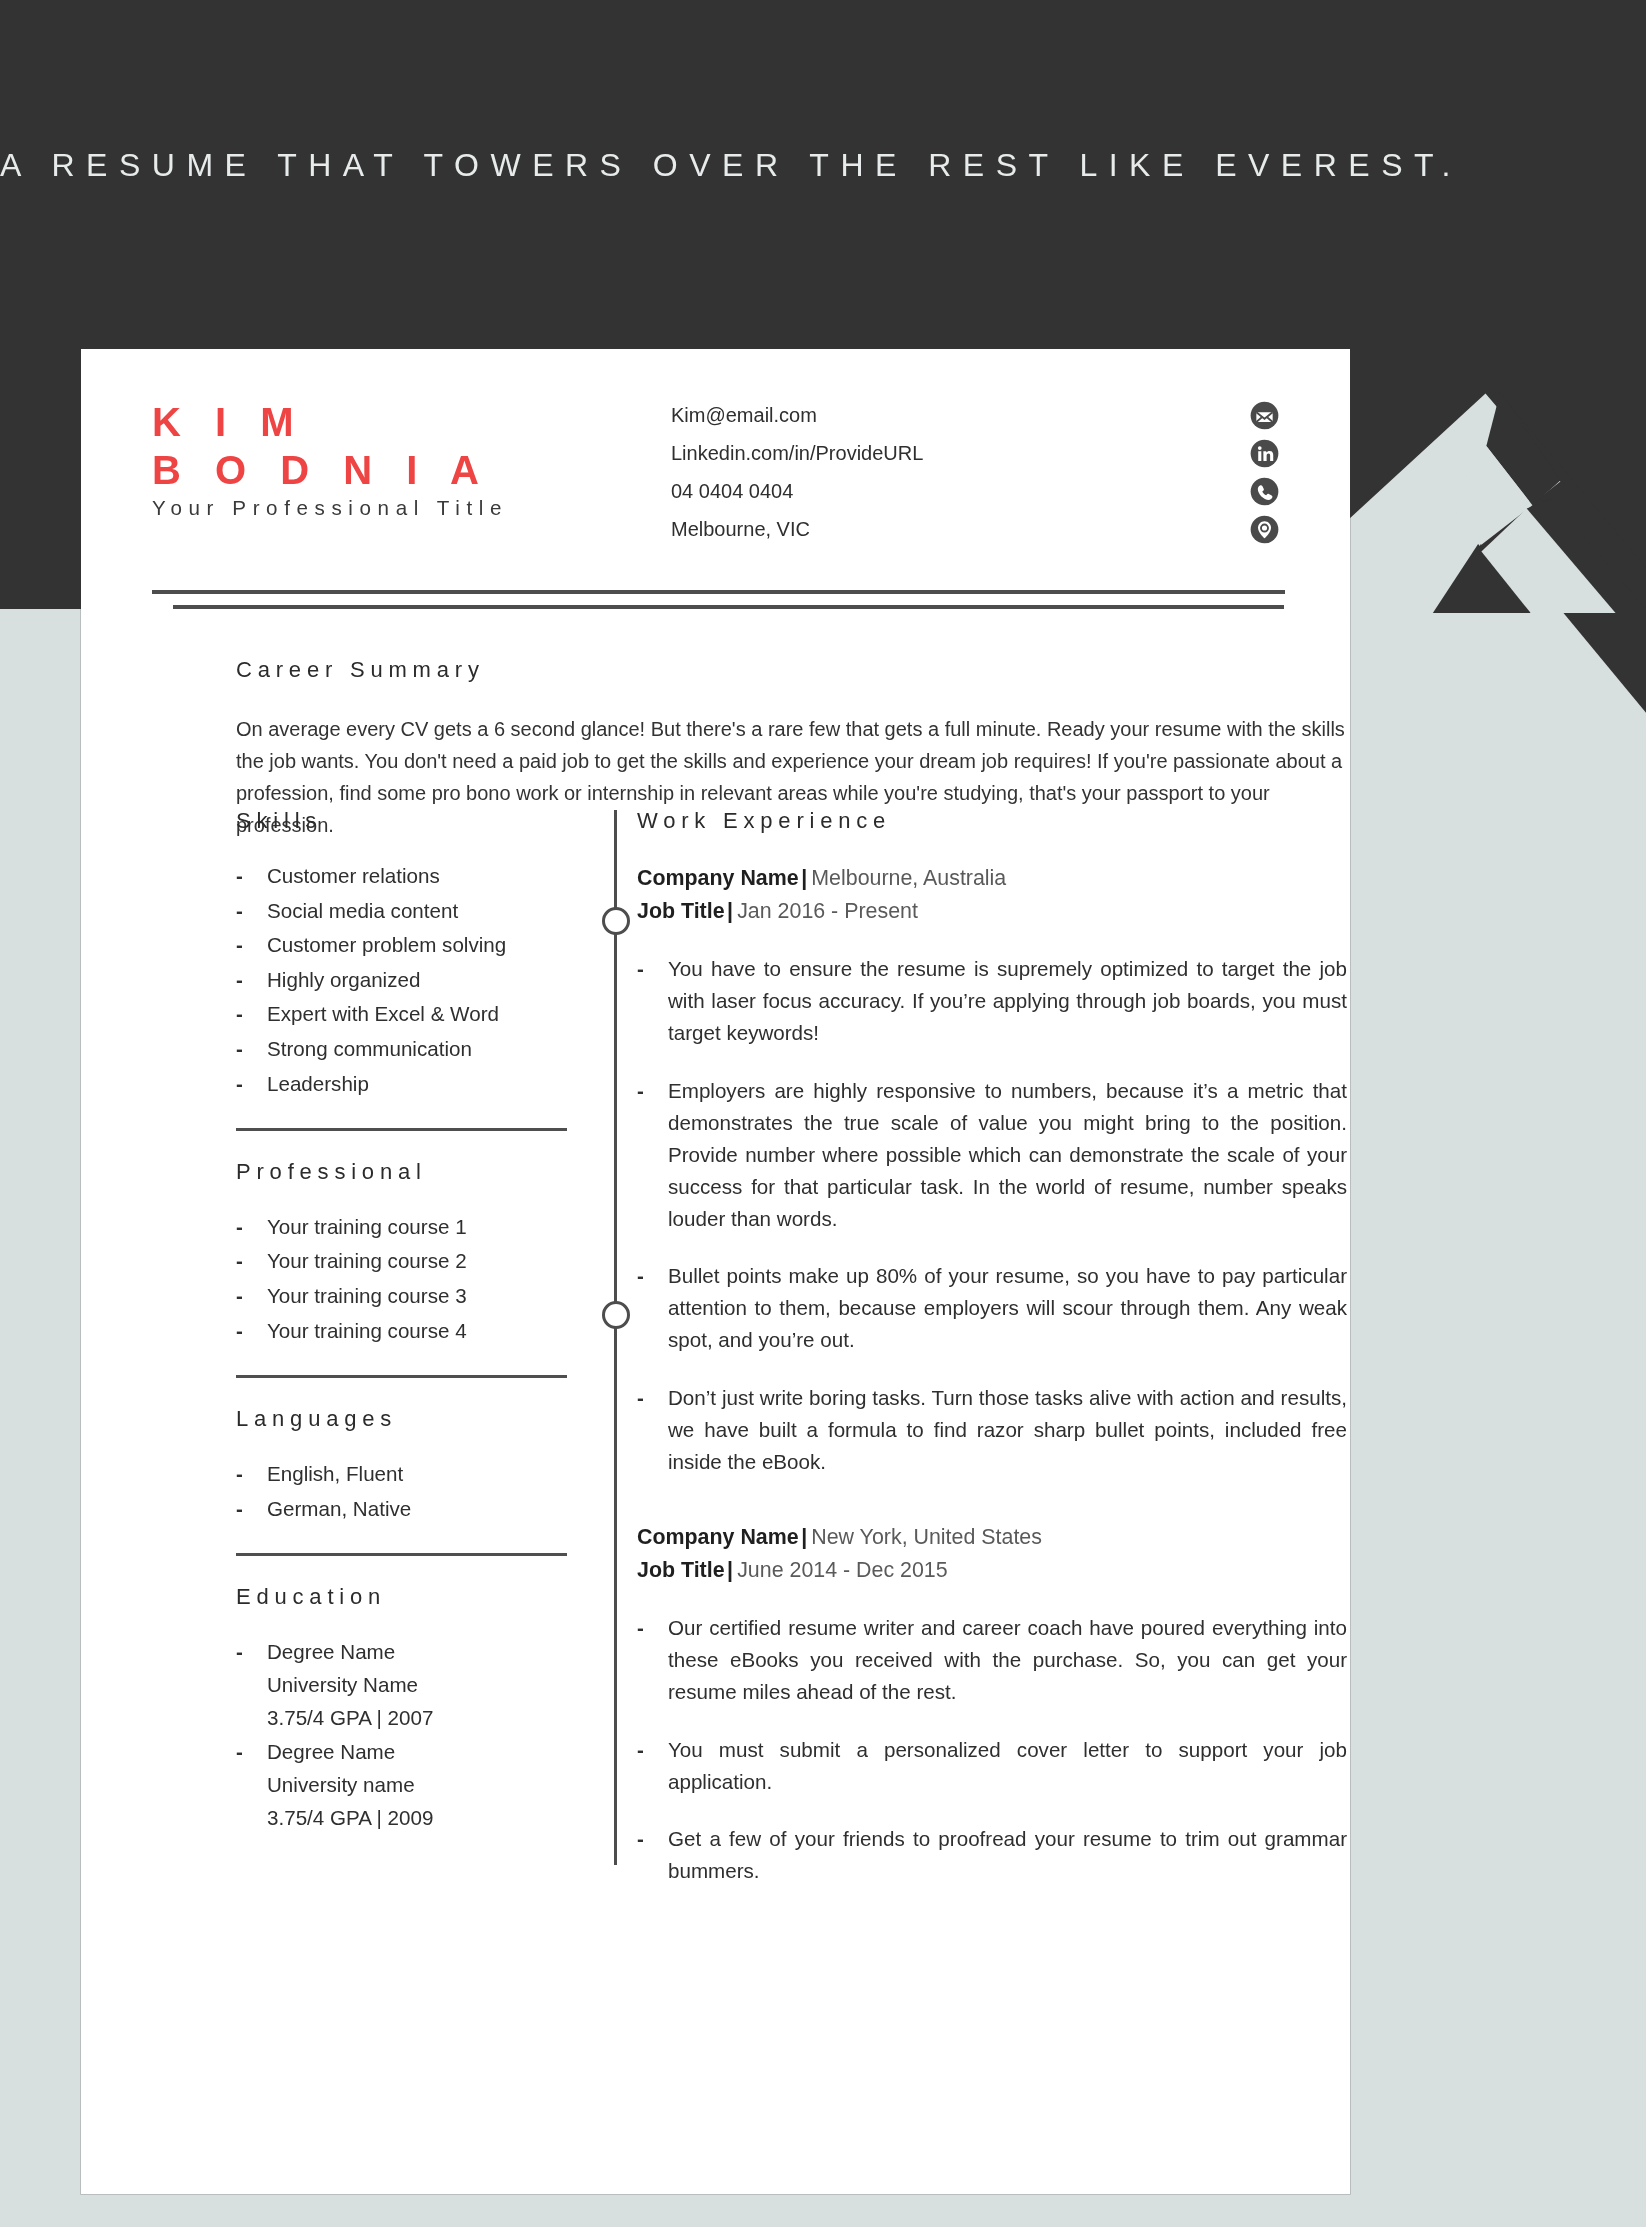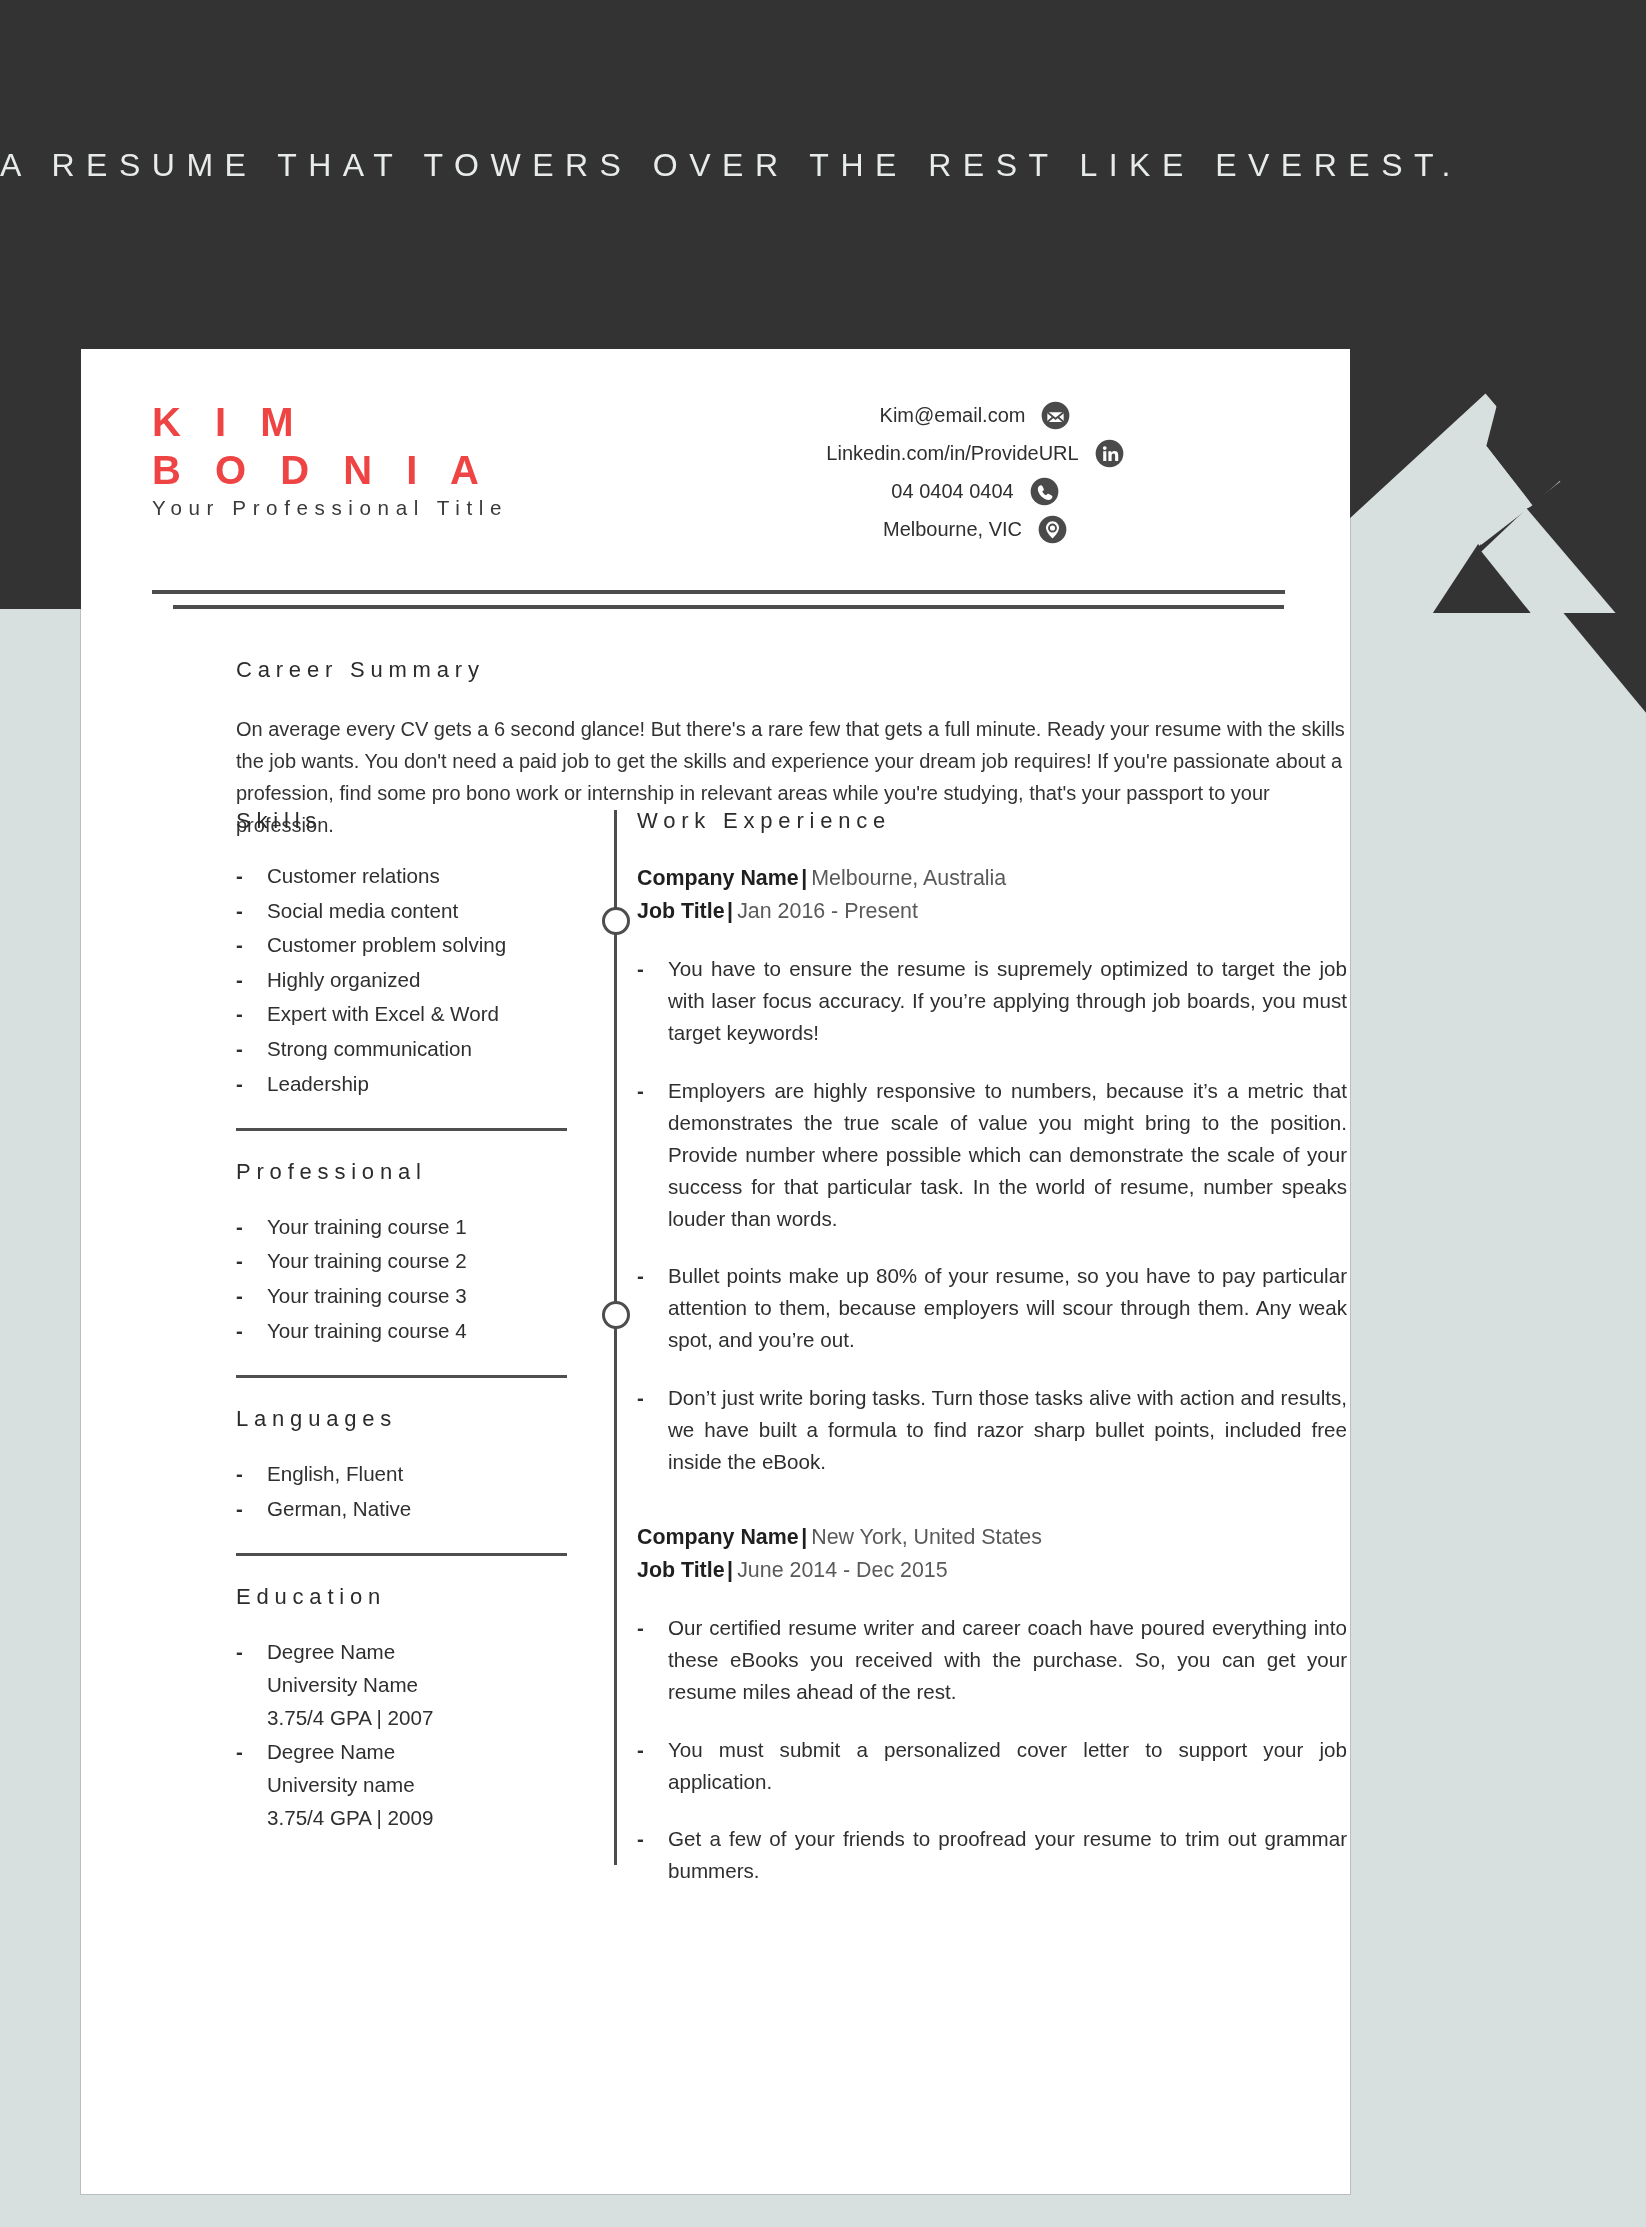--- a/index.html
+++ b/index.html
@@ -53,21 +53,21 @@
     color:#3a3a3a;
     font-size:20.6px;
     letter-spacing:6.6px;
     white-space:nowrap;
   }
   #contact-block{
     position:absolute;right:0;top:-1.6px;
     width:609px;
   }
   .contact-row{
-    display:flex;align-items:center;justify-content:center;
+    display:flex;align-items:center;justify-content:space-between;
     height:38px;
   }
   .contact-text{
     color:#2f2f2f;font-size:20px;white-space:nowrap;margin-right:15px;
   }
   .contact-icon{
     width:31px;height:31px;flex:0 0 31px;
   }
   
   #rule-a{position:absolute;left:71px;top:241px;width:1133px;height:4.1px;background:#4d4d4d;}

